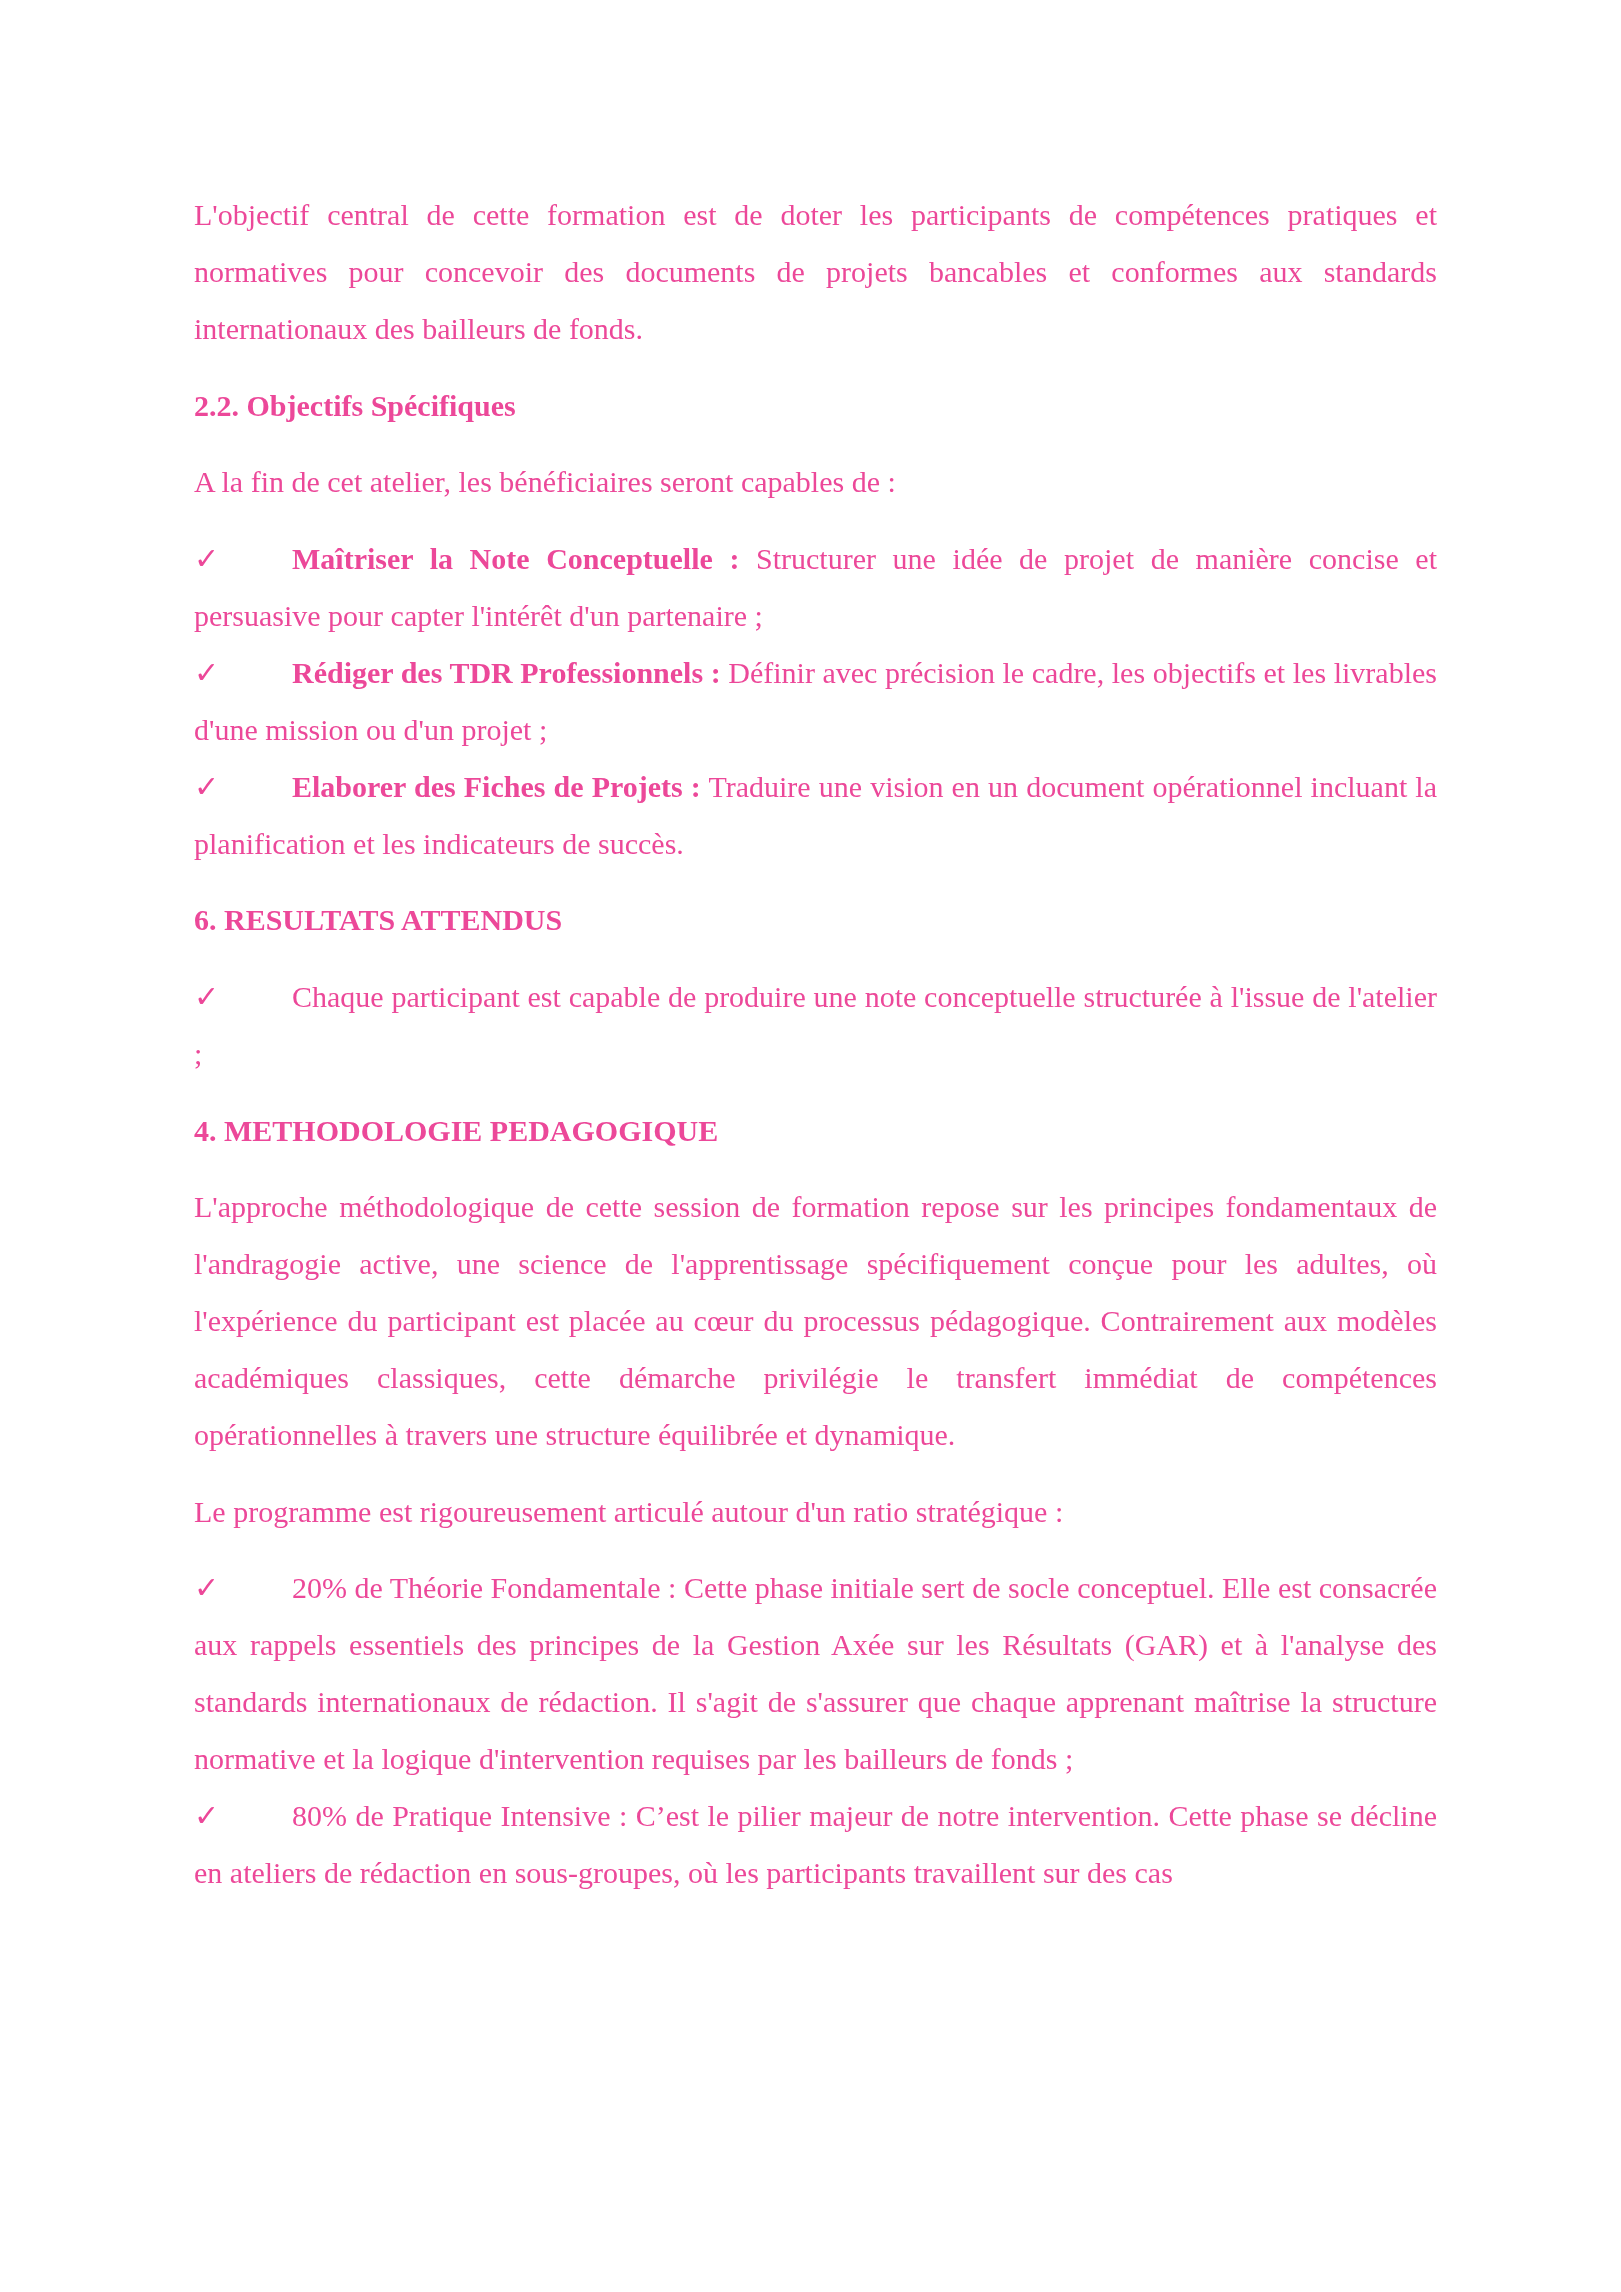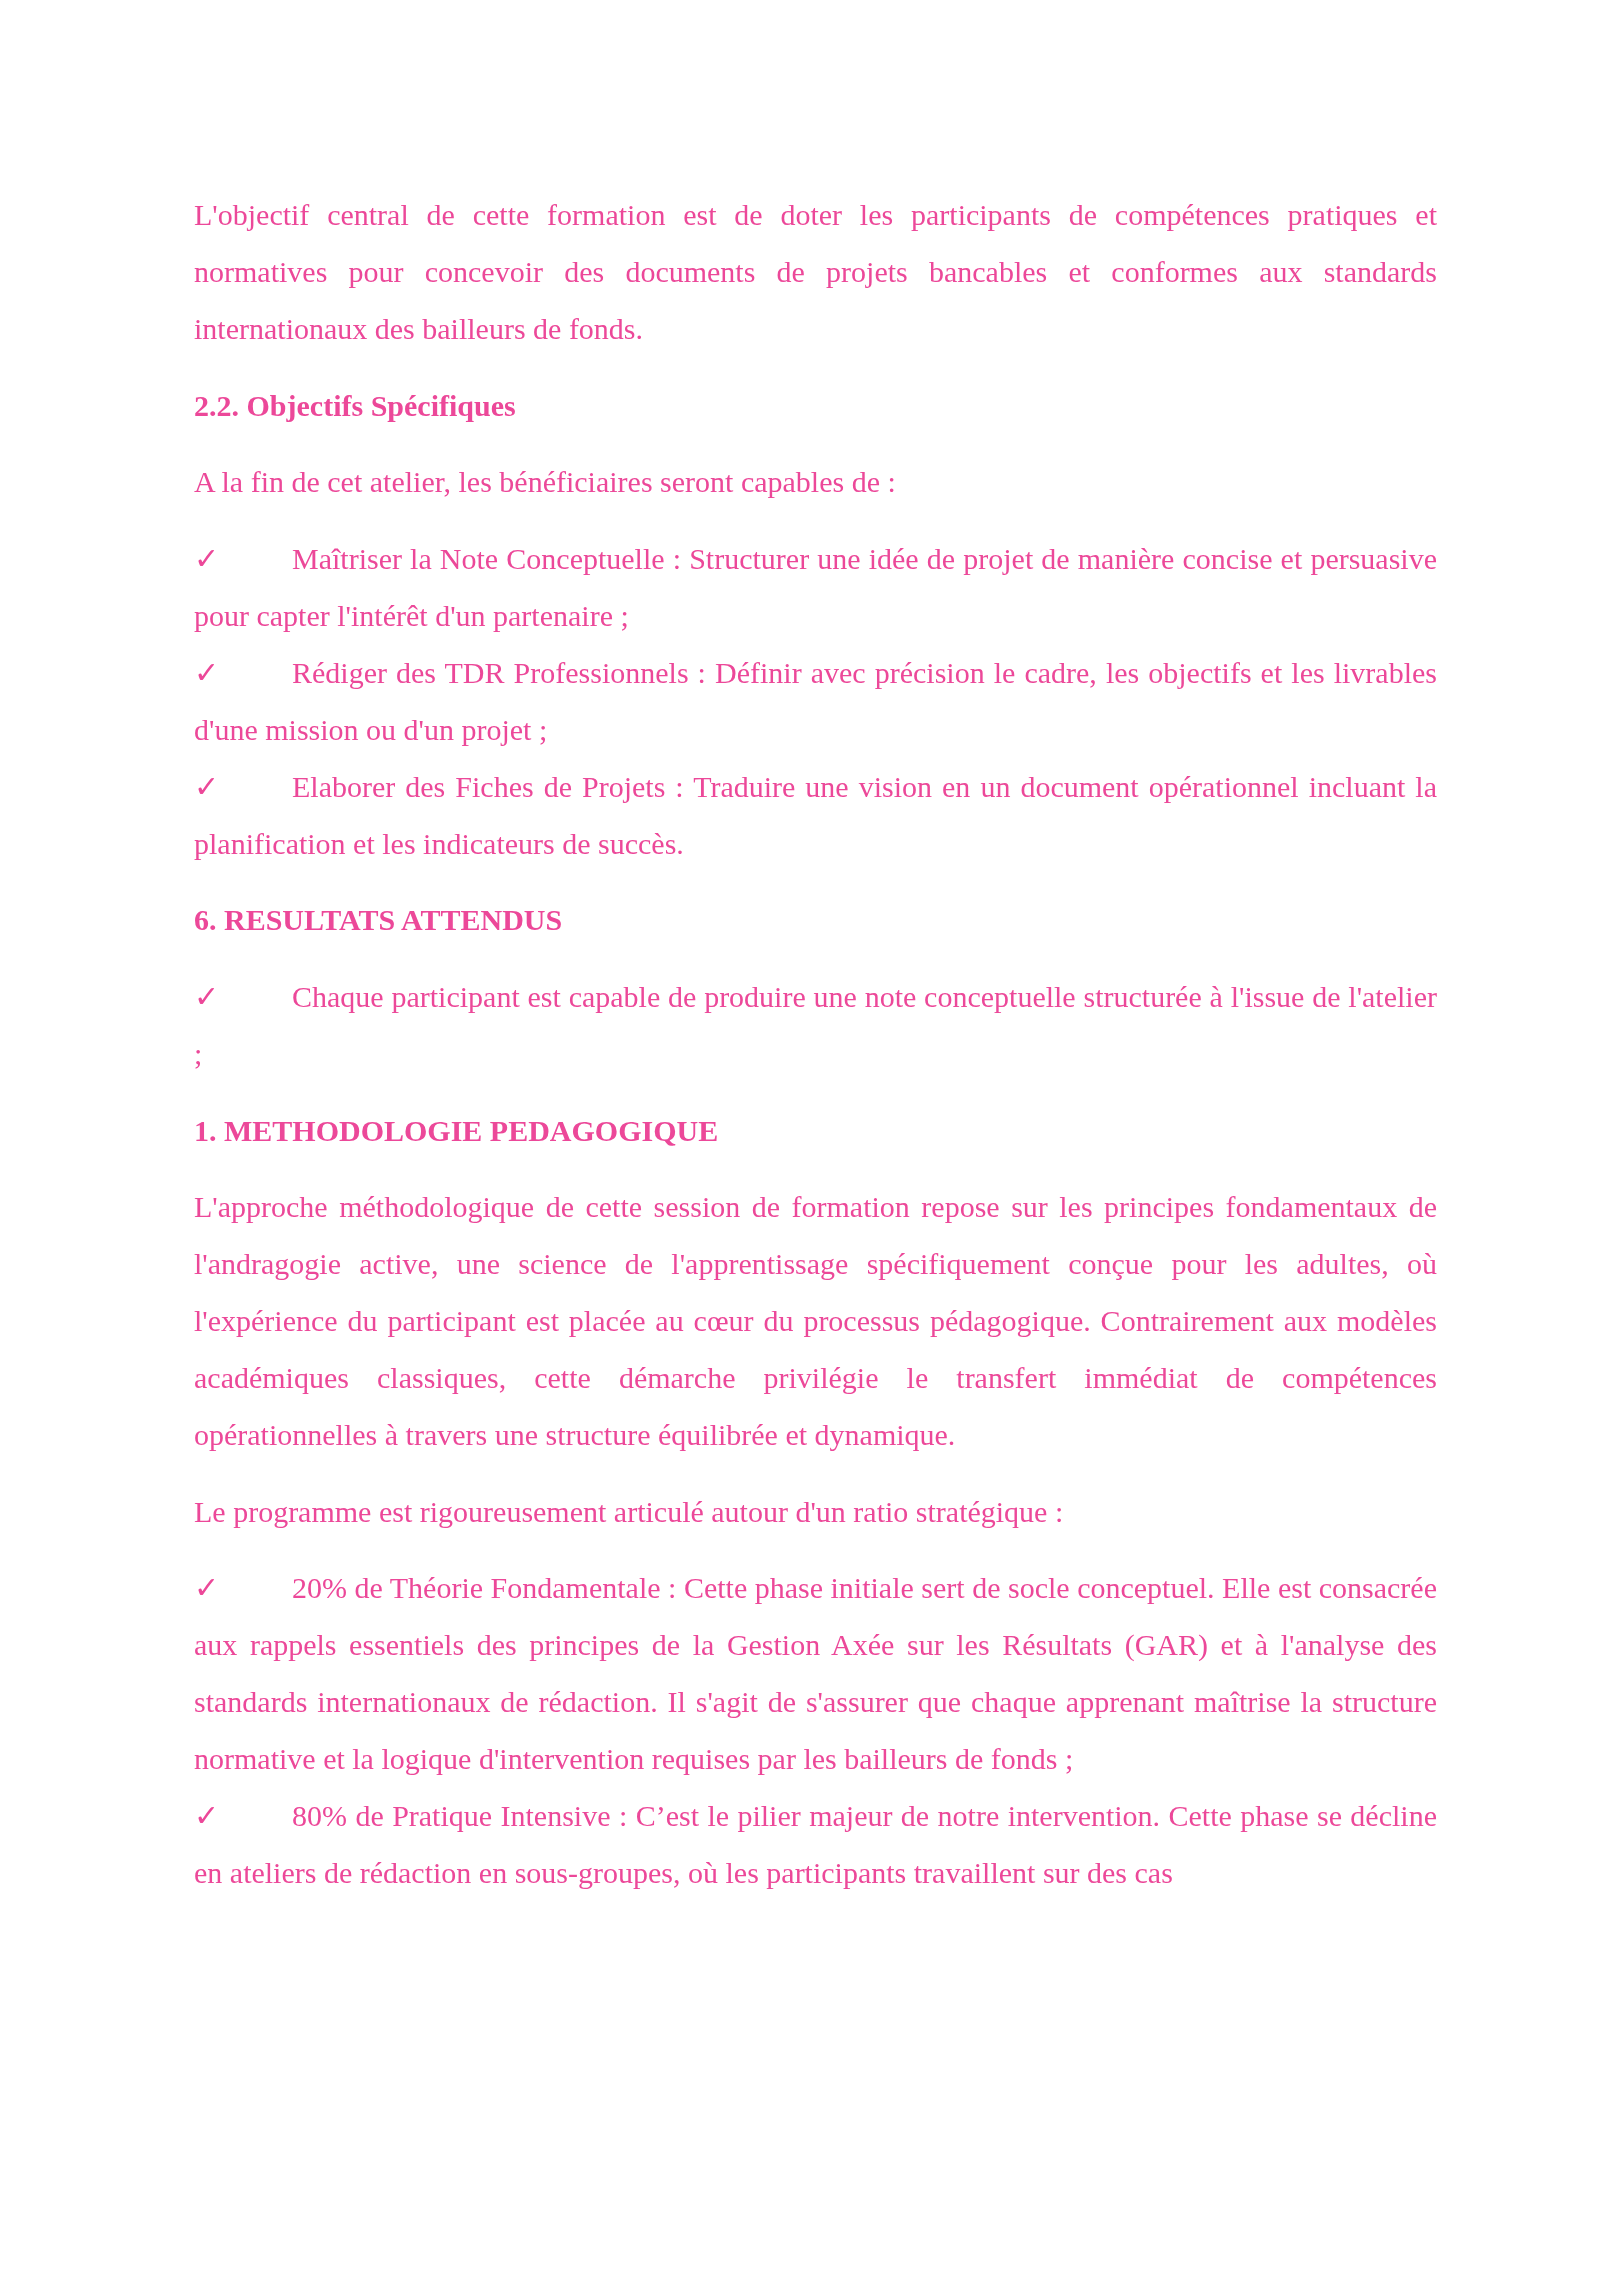--- a/index.html
+++ b/index.html
@@ -13,21 +13,21 @@
     .para { margin-bottom: 19.6px; }
     h2 {
       margin: 0 0 19.6px 0; font-size: 30px; font-weight: bold; line-height: 57px;
     }
     .bullet { text-align: justify; }
     .check {
       display: inline-block; width: 98px; font-weight: normal;
     }
     .list { margin-bottom: 19.6px; }
     .list.last { margin-bottom: 0; }
-    b { font-weight: normal; }
+    b { font-weight: bold; }
   </style>
 </head>
 <body>
 
 <div class="page">
 
   <p class="para">L'objectif central de cette formation est de doter les participants de compétences pratiques et normatives pour concevoir des documents de projets bancables et conformes aux standards internationaux des bailleurs de fonds.</p>
 
   <h2>2.2. Objectifs Spécifiques</h2>
   <p class="para">A la fin de cet atelier, les bénéficiaires seront capables de :</p>
@@ -45,21 +45,21 @@
   </div>
 
   <h2>6. RESULTATS ATTENDUS</h2>
 
   <div class="list">
     <p class="bullet">
       <span class="check">✓</span><span>Chaque participant est capable de produire une note conceptuelle structurée à l'issue de l'atelier ;</span>
     </p>
   </div>
 
-  <h2>1. METHODOLOGIE PEDAGOGIQUE</h2>
+  <h2>4. METHODOLOGIE PEDAGOGIQUE</h2>
   <p class="para">L'approche méthodologique de cette session de formation repose sur les principes fondamentaux de l'andragogie active, une science de l'apprentissage spécifiquement conçue pour les adultes, où l'expérience du participant est placée au cœur du processus pédagogique. Contrairement aux modèles académiques classiques, cette démarche privilégie le transfert immédiat de compétences opérationnelles à travers une structure équilibrée et dynamique.</p>
   <p class="para">Le programme est rigoureusement articulé autour d'un ratio stratégique :</p>
 
   <div class="list last">
     <p class="bullet">
       <span class="check">✓</span><span>20% de Théorie Fondamentale : Cette phase initiale sert de socle conceptuel. Elle est consacrée aux rappels essentiels des principes de la Gestion Axée sur les Résultats (GAR) et à l'analyse des standards internationaux de rédaction. Il s'agit de s'assurer que chaque apprenant maîtrise la structure normative et la logique d'intervention requises par les bailleurs de fonds ;</span>
     </p>
     <p class="bullet">
       <span class="check">✓</span><span>80% de Pratique Intensive : C’est le pilier majeur de notre intervention. Cette phase se décline en ateliers de rédaction en sous-groupes, où les participants travaillent sur des cas</span>
     </p>

